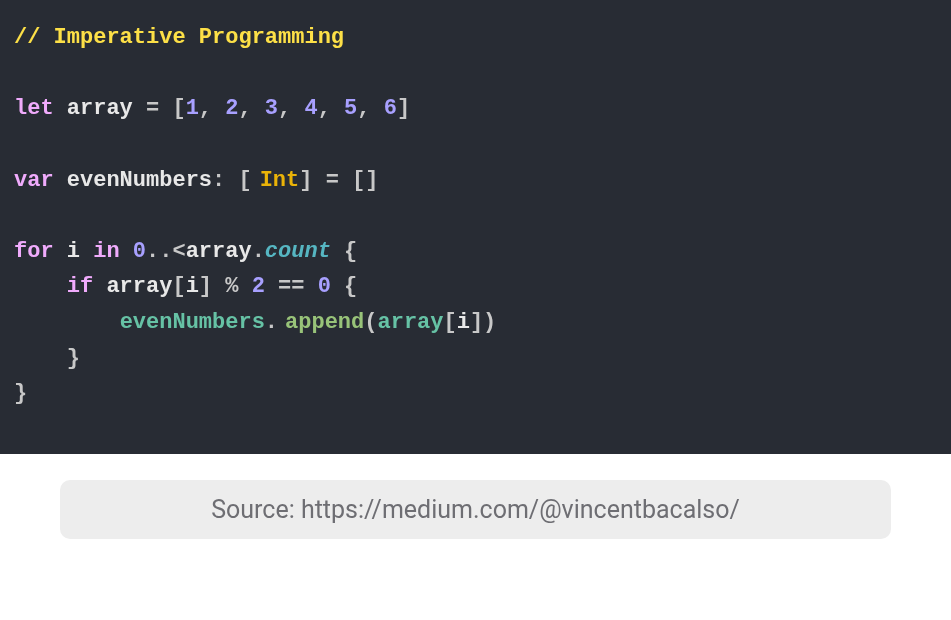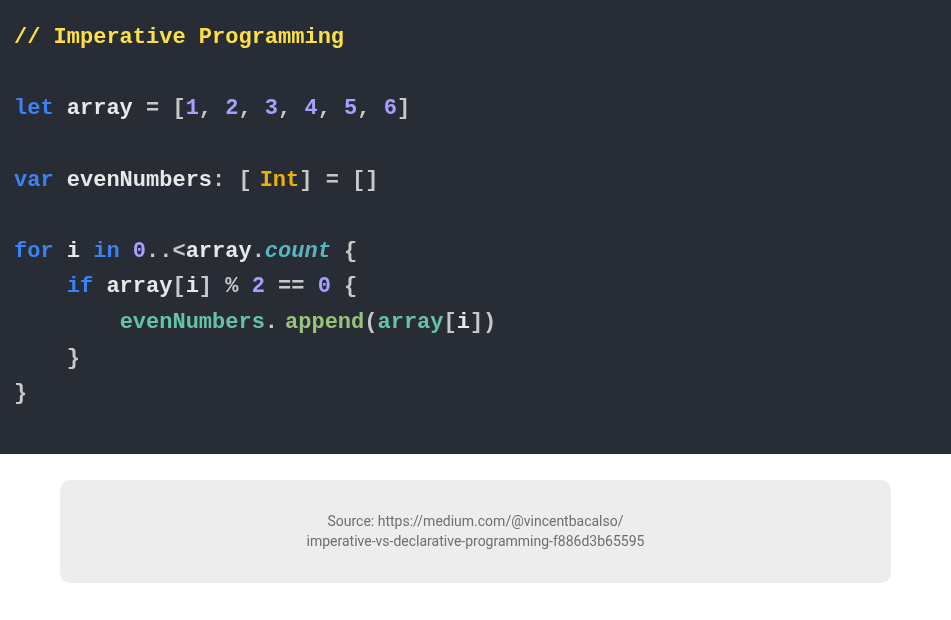--- a/index.html
+++ b/index.html
@@ -11,51 +11,50 @@
     padding: 20px 14px;
     font-family: "SF Mono", "Menlo", "Consolas", "Liberation Mono", monospace;
     font-size: 22px;
     line-height: 1.62;
     font-weight: 600;
     white-space: pre;
     color: #abb2bf;
     overflow: hidden;
   }
   .tok-comment { color: #fde047; }
-  .tok-keyword { color: #3b82f6; }
+  .tok-keyword { color: #f0abfc; }
   .tok-ident   { color: #e8e8e8; }
   .tok-op      { color: #c8c8c8; }
   .tok-bracket { color: #c8c8c8; }
   .tok-number  { color: #a8a0ff; }
   .tok-type    { color: #eab308; margin-left: 8px; }
   .tok-member  { color: #56b6c2; font-style: italic; }
   .tok-method  { color: #98c379; margin-left: 7px; }
   .tok-secondary { color: #66c2a5; }
   .caption-box {
     margin: 26px 60px 0 60px;
     background: #ededed;
     border-radius: 10px;
-    padding: 32px 28px;
+    padding: 12px 28px;
     text-align: center;
     color: #6e6e73;
-    font-size: 14px;
+    font-size: 25px;
     line-height: 1.4;
   }
 </style>
 </head>
 <body>
 
 <div class="code-block"><span class="tok-comment">// Imperative Programming</span>
 
 <span class="tok-keyword">let</span> <span class="tok-ident">array</span> <span class="tok-op">=</span> <span class="tok-bracket">[</span><span class="tok-number">1</span><span class="tok-op">,</span> <span class="tok-number">2</span><span class="tok-op">,</span> <span class="tok-number">3</span><span class="tok-op">,</span> <span class="tok-number">4</span><span class="tok-op">,</span> <span class="tok-number">5</span><span class="tok-op">,</span> <span class="tok-number">6</span><span class="tok-bracket">]</span>
 
 <span class="tok-keyword">var</span> <span class="tok-ident">evenNumbers</span><span class="tok-op">:</span> <span class="tok-bracket">[</span><span class="tok-type">Int</span><span class="tok-bracket">]</span> <span class="tok-op">=</span> <span class="tok-bracket">[</span><span class="tok-bracket">]</span>
 
 <span class="tok-keyword">for</span> <span class="tok-ident">i</span> <span class="tok-keyword">in</span> <span class="tok-number">0</span><span class="tok-op">..&lt;</span><span class="tok-ident">array</span><span class="tok-op">.</span><span class="tok-member">count</span> <span class="tok-bracket">{</span>
     <span class="tok-keyword">if</span> <span class="tok-ident">array</span><span class="tok-bracket">[</span><span class="tok-ident">i</span><span class="tok-bracket">]</span> <span class="tok-op">%</span> <span class="tok-number">2</span> <span class="tok-op">==</span> <span class="tok-number">0</span> <span class="tok-bracket">{</span>
         <span class="tok-secondary">evenNumbers</span><span class="tok-op">.</span><span class="tok-method">append</span><span class="tok-bracket">(</span><span class="tok-secondary">array</span><span class="tok-bracket">[</span><span class="tok-ident">i</span><span class="tok-bracket">]</span><span class="tok-bracket">)</span>
     <span class="tok-bracket">}</span>
 <span class="tok-bracket">}</span></div>
 
 <div class="caption-box">
   <div>Source: https://medium.com/@vincentbacalso/</div>
-  <div>imperative-vs-declarative-programming-f886d3b65595</div>
 </div>
 
 </body></html>

